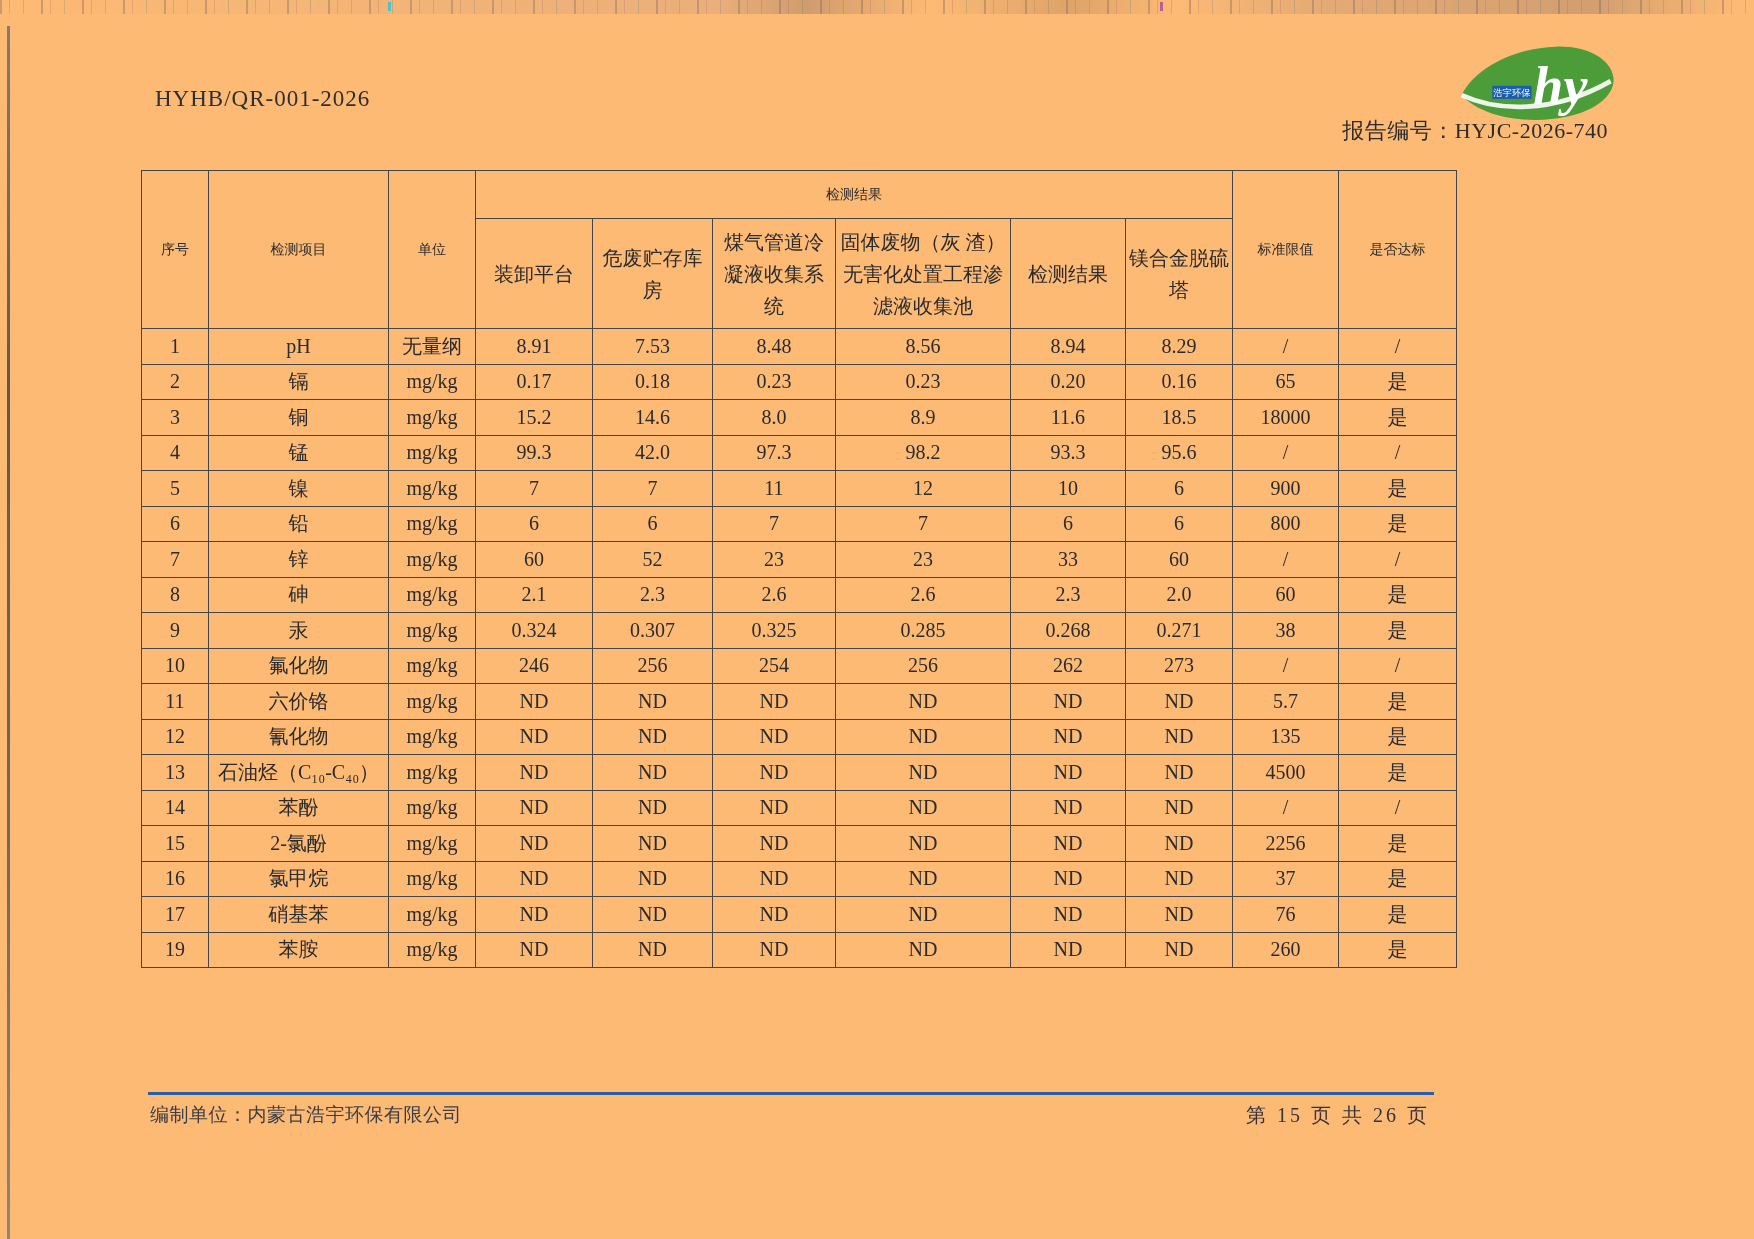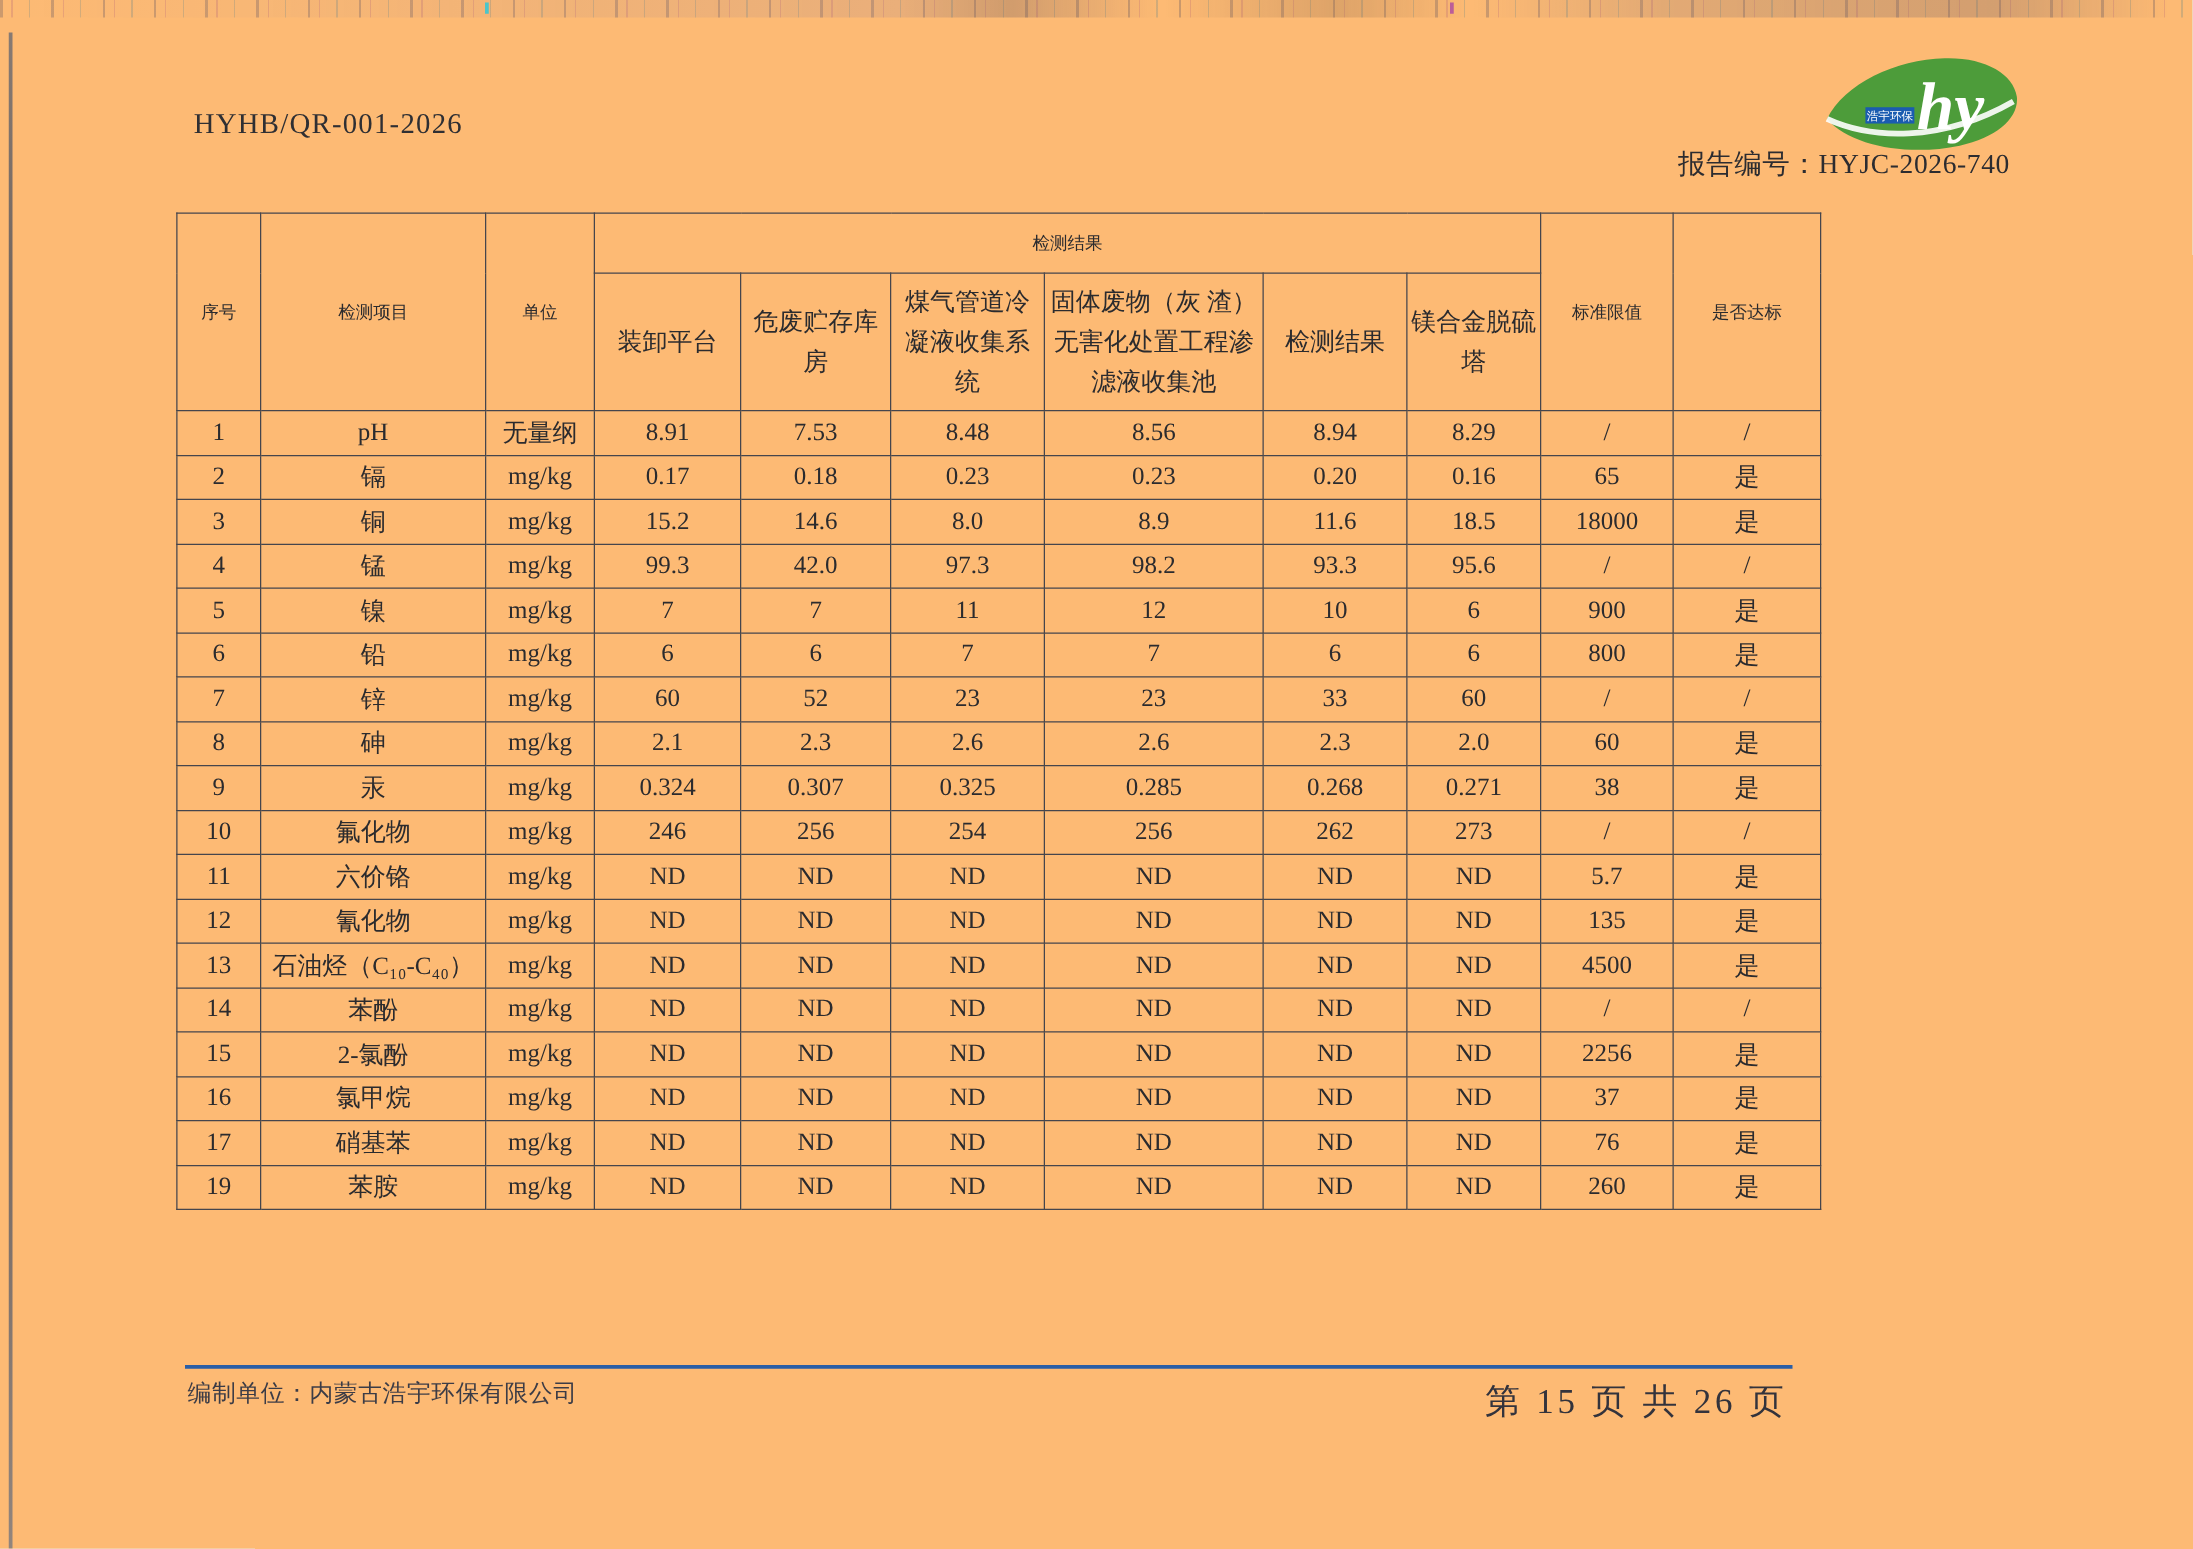--- a/index.html
+++ b/index.html
@@ -57,21 +57,21 @@
   .footer-line{
     position:absolute;left:148px;top:1092px;width:1286px;height:3px;
     background:var(--footer-line-color,#2a5ea6);
   }
   .footer-left{
     position:absolute;left:150px;top:1102px;
     font-size:19px;color:#3c3c46;letter-spacing:.5px;white-space:nowrap;text-align:center;
   }
   .footer-right{
     position:absolute;right:324px;top:1102px;
-    font-size:28px;color:#33333c;letter-spacing:3px;white-space:nowrap;
+    font-size:20px;color:#33333c;letter-spacing:3px;white-space:nowrap;
   }
 </style>
 </head>
 <body>
 
 <div class="page">
 
   <div class="noise-strip">
     <div class="speck cyan"></div>
     <div class="speck magenta"></div>

